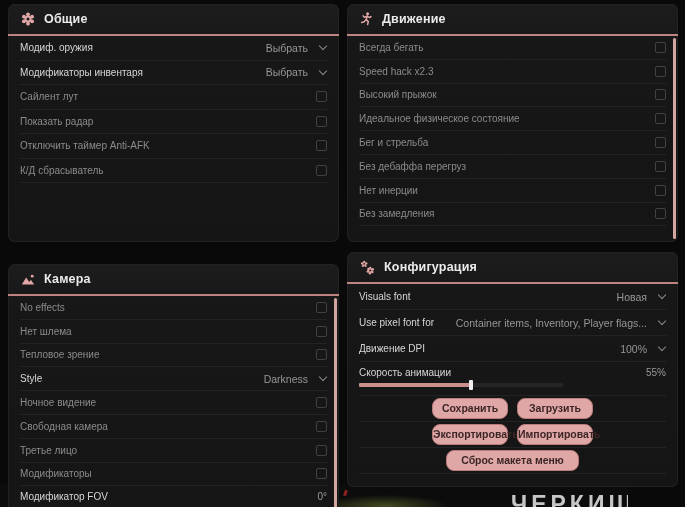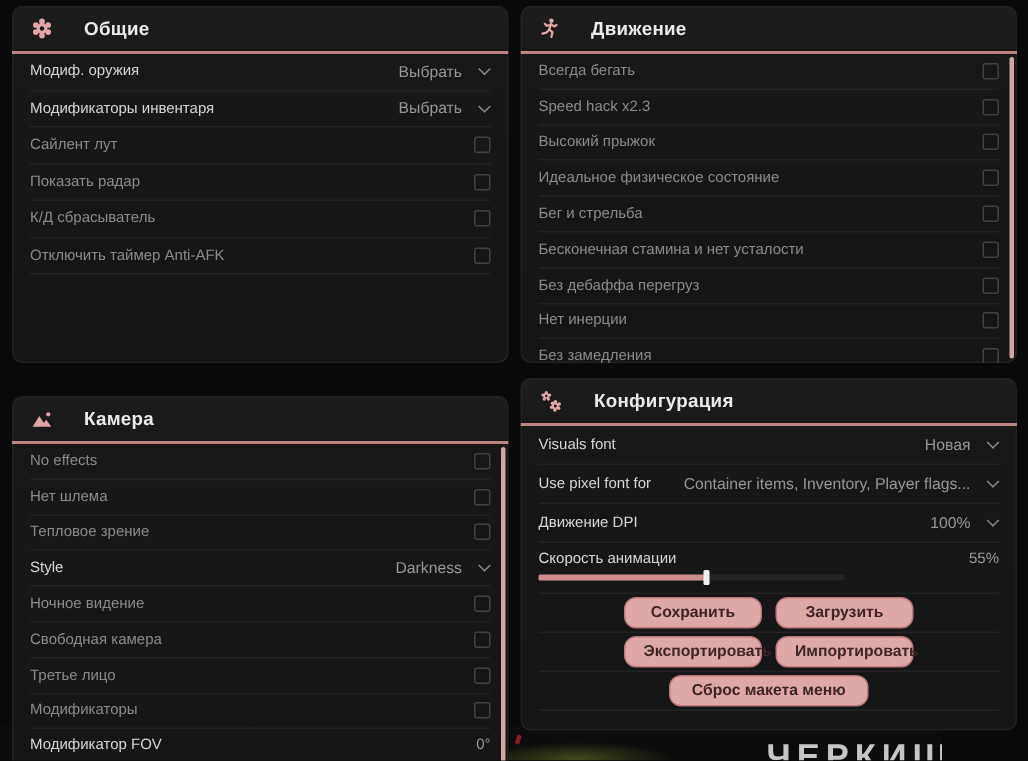--- a/index.html
+++ b/index.html
@@ -15,21 +15,21 @@
     border-radius:7px;box-shadow:0 0 0 1px #222 inset;
   }
   #panel-general{left:8px;top:4px;height:238px}
   #panel-movement{left:347px;top:4px;height:238px}
   #panel-camera{left:8px;top:264px;height:303px}
   #panel-config{left:347px;top:252px;height:235px}
 
   .phead{display:flex;align-items:center;gap:9px;height:30px;padding:0 13px;
     border-bottom:2px solid #bd8481}
   .picon{display:flex;align-items:center}
-  .ptitle{font-size:12.5px;font-weight:700;color:#ebebeb;margin:12px;letter-spacing:.2px}
+  .ptitle{font-size:12.5px;font-weight:700;color:#ebebeb;margin:0;letter-spacing:.2px}
 
   .prows{padding:0 12px}
   .row{display:flex;align-items:center;justify-content:space-between;
     height:23.5px;border-bottom:1px solid #232323}
   #panel-movement .row{height:22.8px}
   #panel-camera .row{height:22.8px}
   #panel-config .row{height:25px}
   .lab{font-size:10px;color:#8b8b8b}
   .row.em .lab{color:#d6d6d6}
 
@@ -50,21 +50,21 @@
   .val{font-size:10px;color:#9a9a9a}
   .track{position:relative;height:4px;background:#252525;margin-top:3px;border-radius:1px}
   #panel-config .track{width:204px}
   .fill{height:100%;background:#cb8f8b;border-radius:1px}
   .handle{position:absolute;top:-3px;width:4px;height:10px;background:#efefef;border-radius:1px}
 
   .btnrow{display:flex;justify-content:center;gap:9px;align-items:center;
     height:25px;border-bottom:1px solid #232323;margin:0 12px}
   .btn{background:#e0a7a7;border:1px solid #b97c7c;border-radius:8px;
     color:#3c2525;font-size:10.5px;font-weight:700;font-family:inherit;
-    padding:3px 12px;width:92px;cursor:pointer;line-height:1.15}
+    padding:3px 0;width:76px;cursor:pointer;line-height:1.15}
   .btn.wide{width:auto;padding:3px 14px}
 
   .scrollbar{position:absolute;right:2px;top:34px;bottom:3px;width:3px;
     background:#d3a79f;border-radius:2px;z-index:3}
 
   #game-strip{position:absolute;left:0;top:484px;width:628px;height:23px;
     z-index:1;overflow:hidden;
     background:
       radial-gradient(90px 16px at 385px 22px, rgba(118,138,52,.50), transparent 70%),
       radial-gradient(160px 20px at 255px 25px, rgba(72,92,32,.45), transparent 72%),
@@ -113,25 +113,25 @@
       </div>
       <div class="row">
         <span class="lab">Сайлент лут</span>
         <span class="cb"></span>
       </div>
       <div class="row">
         <span class="lab">Показать радар</span>
         <span class="cb"></span>
       </div>
       <div class="row">
+        <span class="lab">Отключить таймер Anti-AFK</span>
+        <span class="cb"></span>
+      </div>
+      <div class="row">
         <span class="lab">К/Д сбрасыватель</span>
-        <span class="cb"></span>
-      </div>
-      <div class="row">
-        <span class="lab">Отключить таймер Anti-AFK</span>
         <span class="cb"></span>
       </div>
     </div>
 </section>
 
 <section class="panel" id="panel-movement">
   <header class="phead">
     <span class="picon">
       <svg width="13" height="14" viewBox="0 0 13 14">
         <circle cx="7.6" cy="1.8" r="1.5" fill="#e2a6a6"></circle>
@@ -158,24 +158,20 @@
       <div class="row">
         <span class="lab">Высокий прыжок</span>
         <span class="cb"></span>
       </div>
       <div class="row">
         <span class="lab">Идеальное физическое состояние</span>
         <span class="cb"></span>
       </div>
       <div class="row">
         <span class="lab">Бег и стрельба</span>
-        <span class="cb"></span>
-      </div>
-      <div class="row">
-        <span class="lab">Бесконечная стамина и нет усталости</span>
         <span class="cb"></span>
       </div>
       <div class="row">
         <span class="lab">Без дебаффа перегруз</span>
         <span class="cb"></span>
       </div>
       <div class="row">
         <span class="lab">Нет инерции</span>
         <span class="cb"></span>
       </div>

